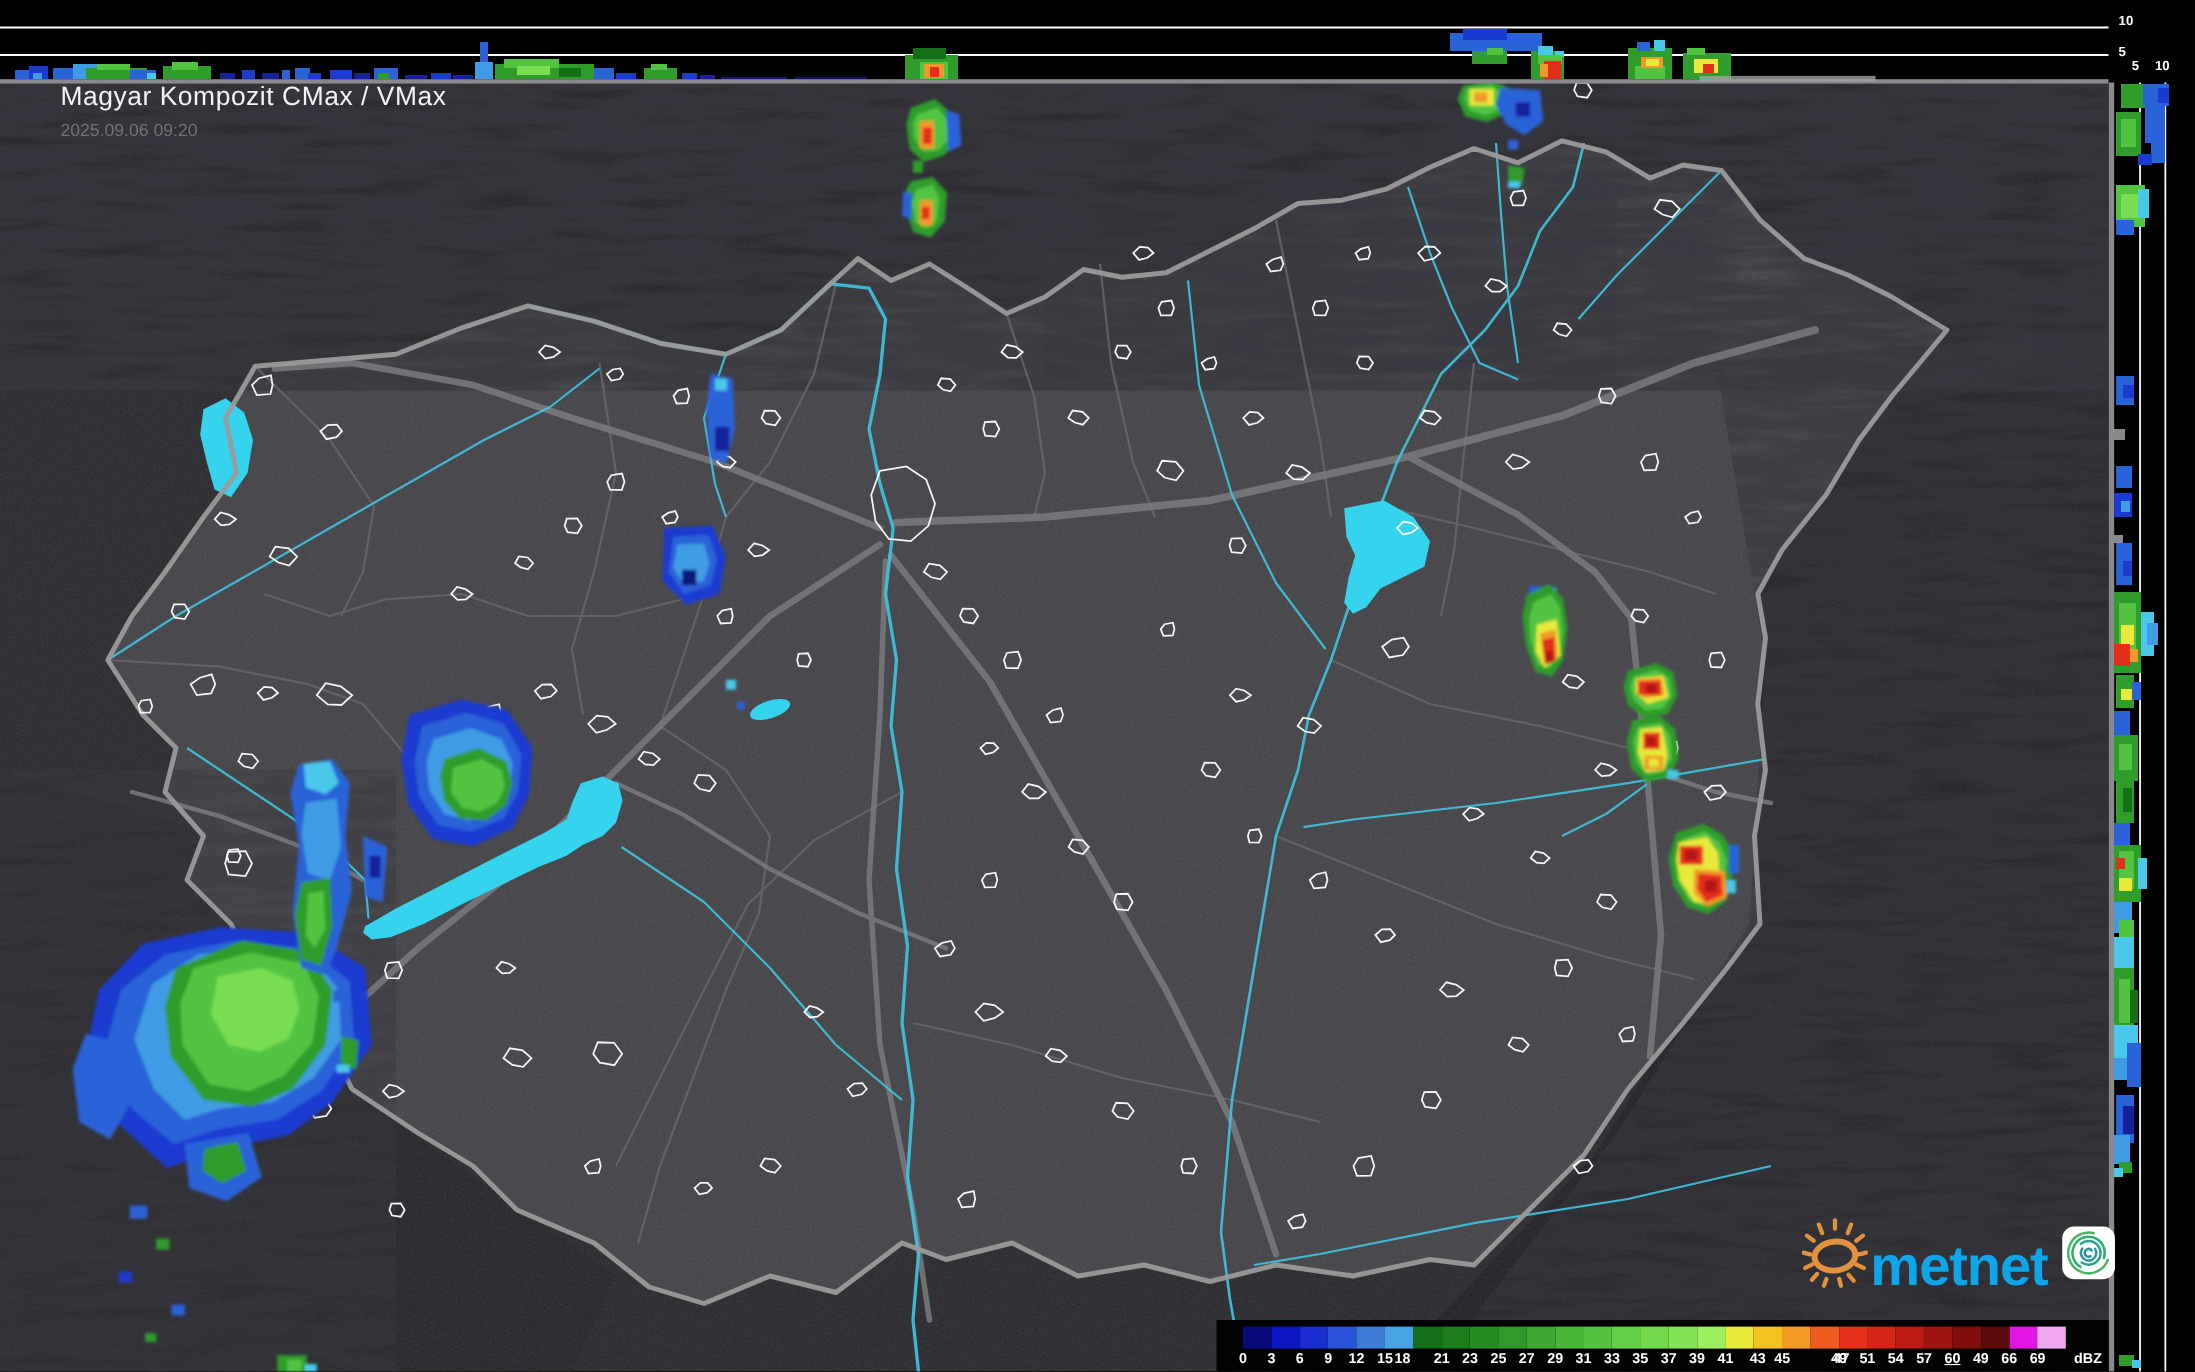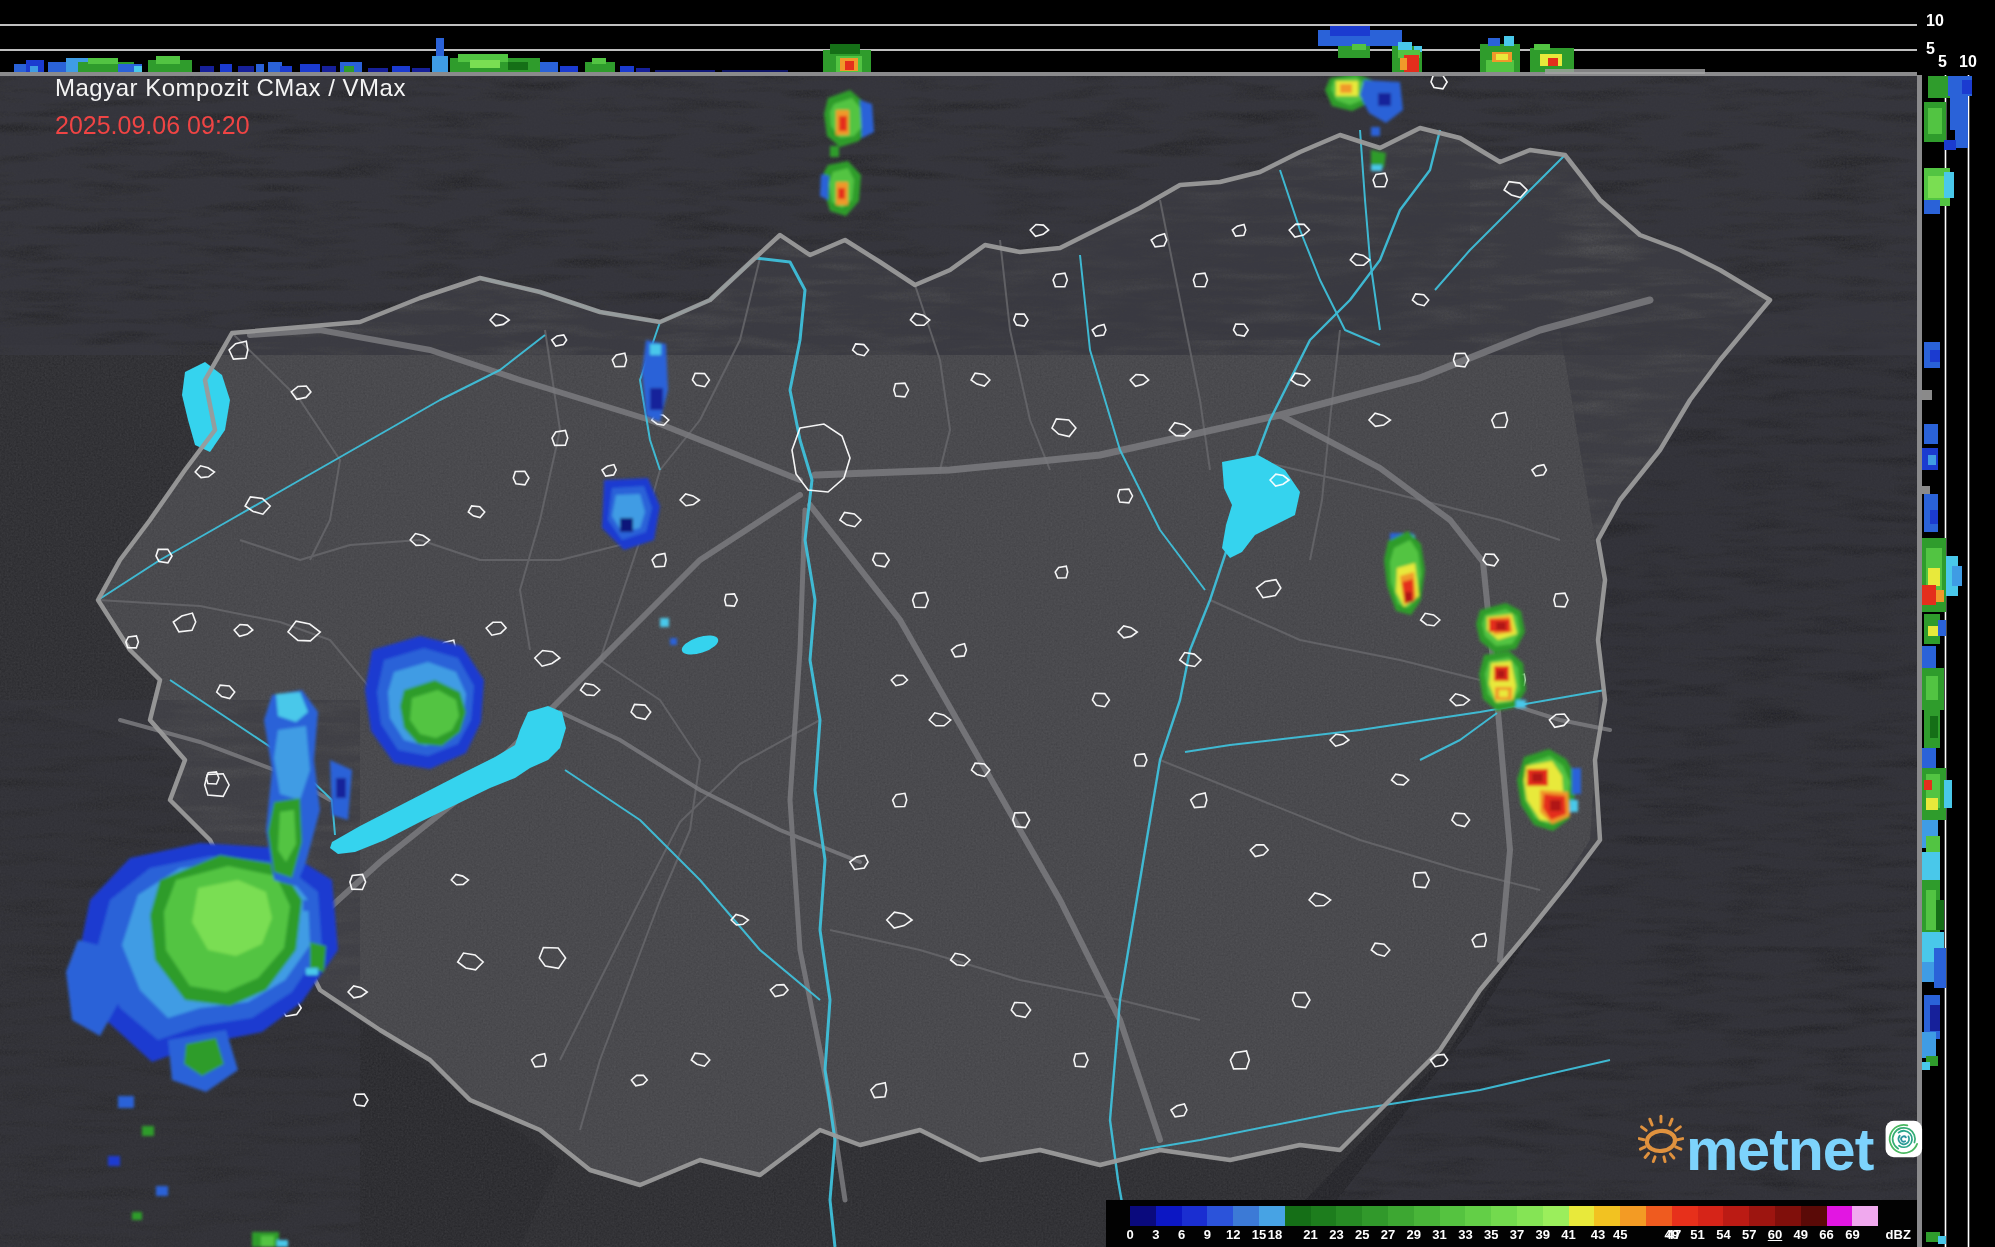--- a/index.html
+++ b/index.html
@@ -1,29 +1,29 @@
 <!DOCTYPE html>
 <html><head>
 <meta charset="utf-8">
 <style>
   html,body{margin:0;padding:0;background:#000;}
   .stage{position:relative;width:1995px;height:1247px;overflow:hidden;background:#000;
          font-family:"Liberation Sans",sans-serif;}
   svg{display:block;}
   .title-block{position:absolute;left:55px;top:74px;color:#f4f4f4;pointer-events:none;}
   .title-block h1{margin:0;font-size:24px;font-weight:400;letter-spacing:.5px;}
-  .title-block .ts{margin-top:9px;font-size:25px;color:#ef4444;}
+  .title-block .ts{margin-top:9px;font-size:16px;color:#737373;}
   .legend{position:absolute;left:1106px;top:1200px;width:811px;height:47px;background:#020202;}
   .legend .swatches{position:absolute;left:24px;top:6px;height:20px;display:flex;}
   .legend .sw{width:25.8px;height:20px;}
   .legend .lb{position:absolute;top:27px;transform:translateX(-50%);color:#fff;
               font-size:13px;font-weight:700;white-space:nowrap;}
-  .axis-label{position:absolute;color:#fff;font-size:16px;font-weight:700;}
+  .axis-label{position:absolute;color:#fff;font-size:12px;font-weight:700;}
   .logo{position:absolute;left:1638px;top:1092px;width:285px;height:92px;display:flex;align-items:center;}
-  .logo .word{color:#7dd3fc;font-size:59px;font-weight:600;letter-spacing:-1px;margin-left:2px;margin-top:24px;}
+  .logo .word{color:#0ea5e9;font-size:51px;font-weight:600;letter-spacing:-1px;margin-left:2px;margin-top:24px;}
 </style>
 </head>
 <body>
 
 <div class="stage">
 
 <svg width="1995" height="1247" viewBox="0 0 1995 1247">
   <defs>
     <filter id="soft" x="-30%" y="-30%" width="160%" height="160%">
       <feGaussianBlur stdDeviation="1.6"></feGaussianBlur>

